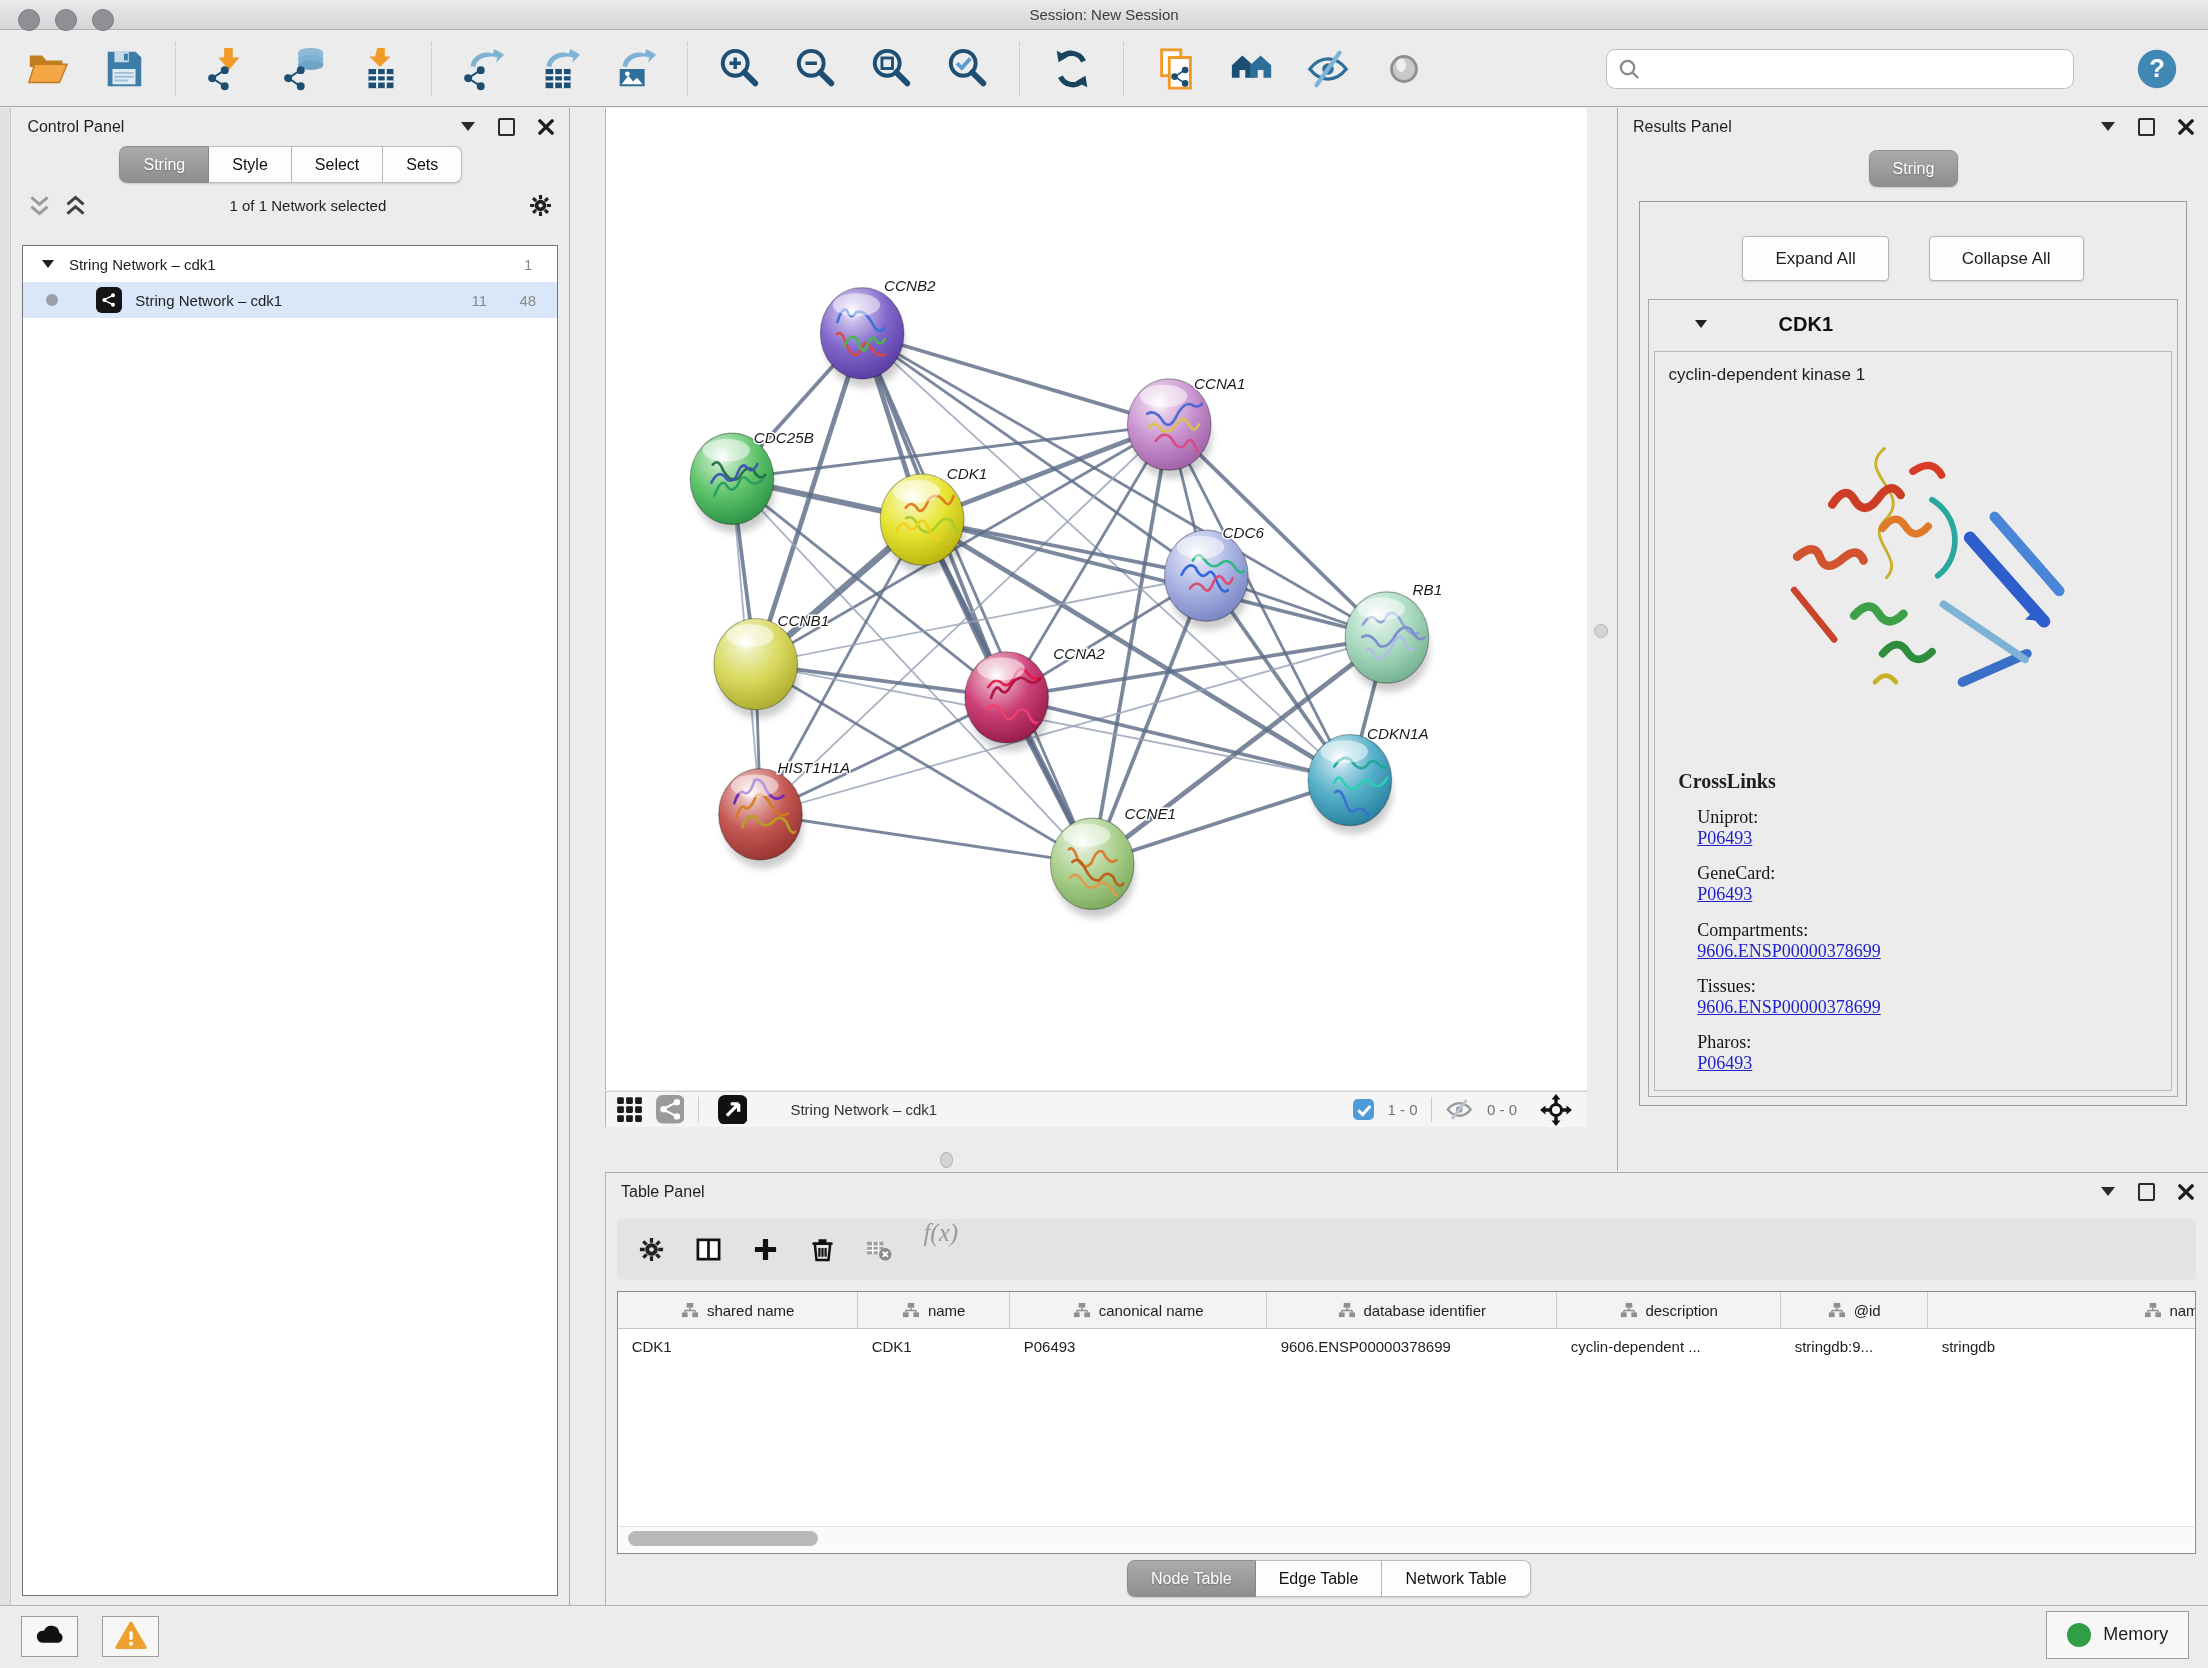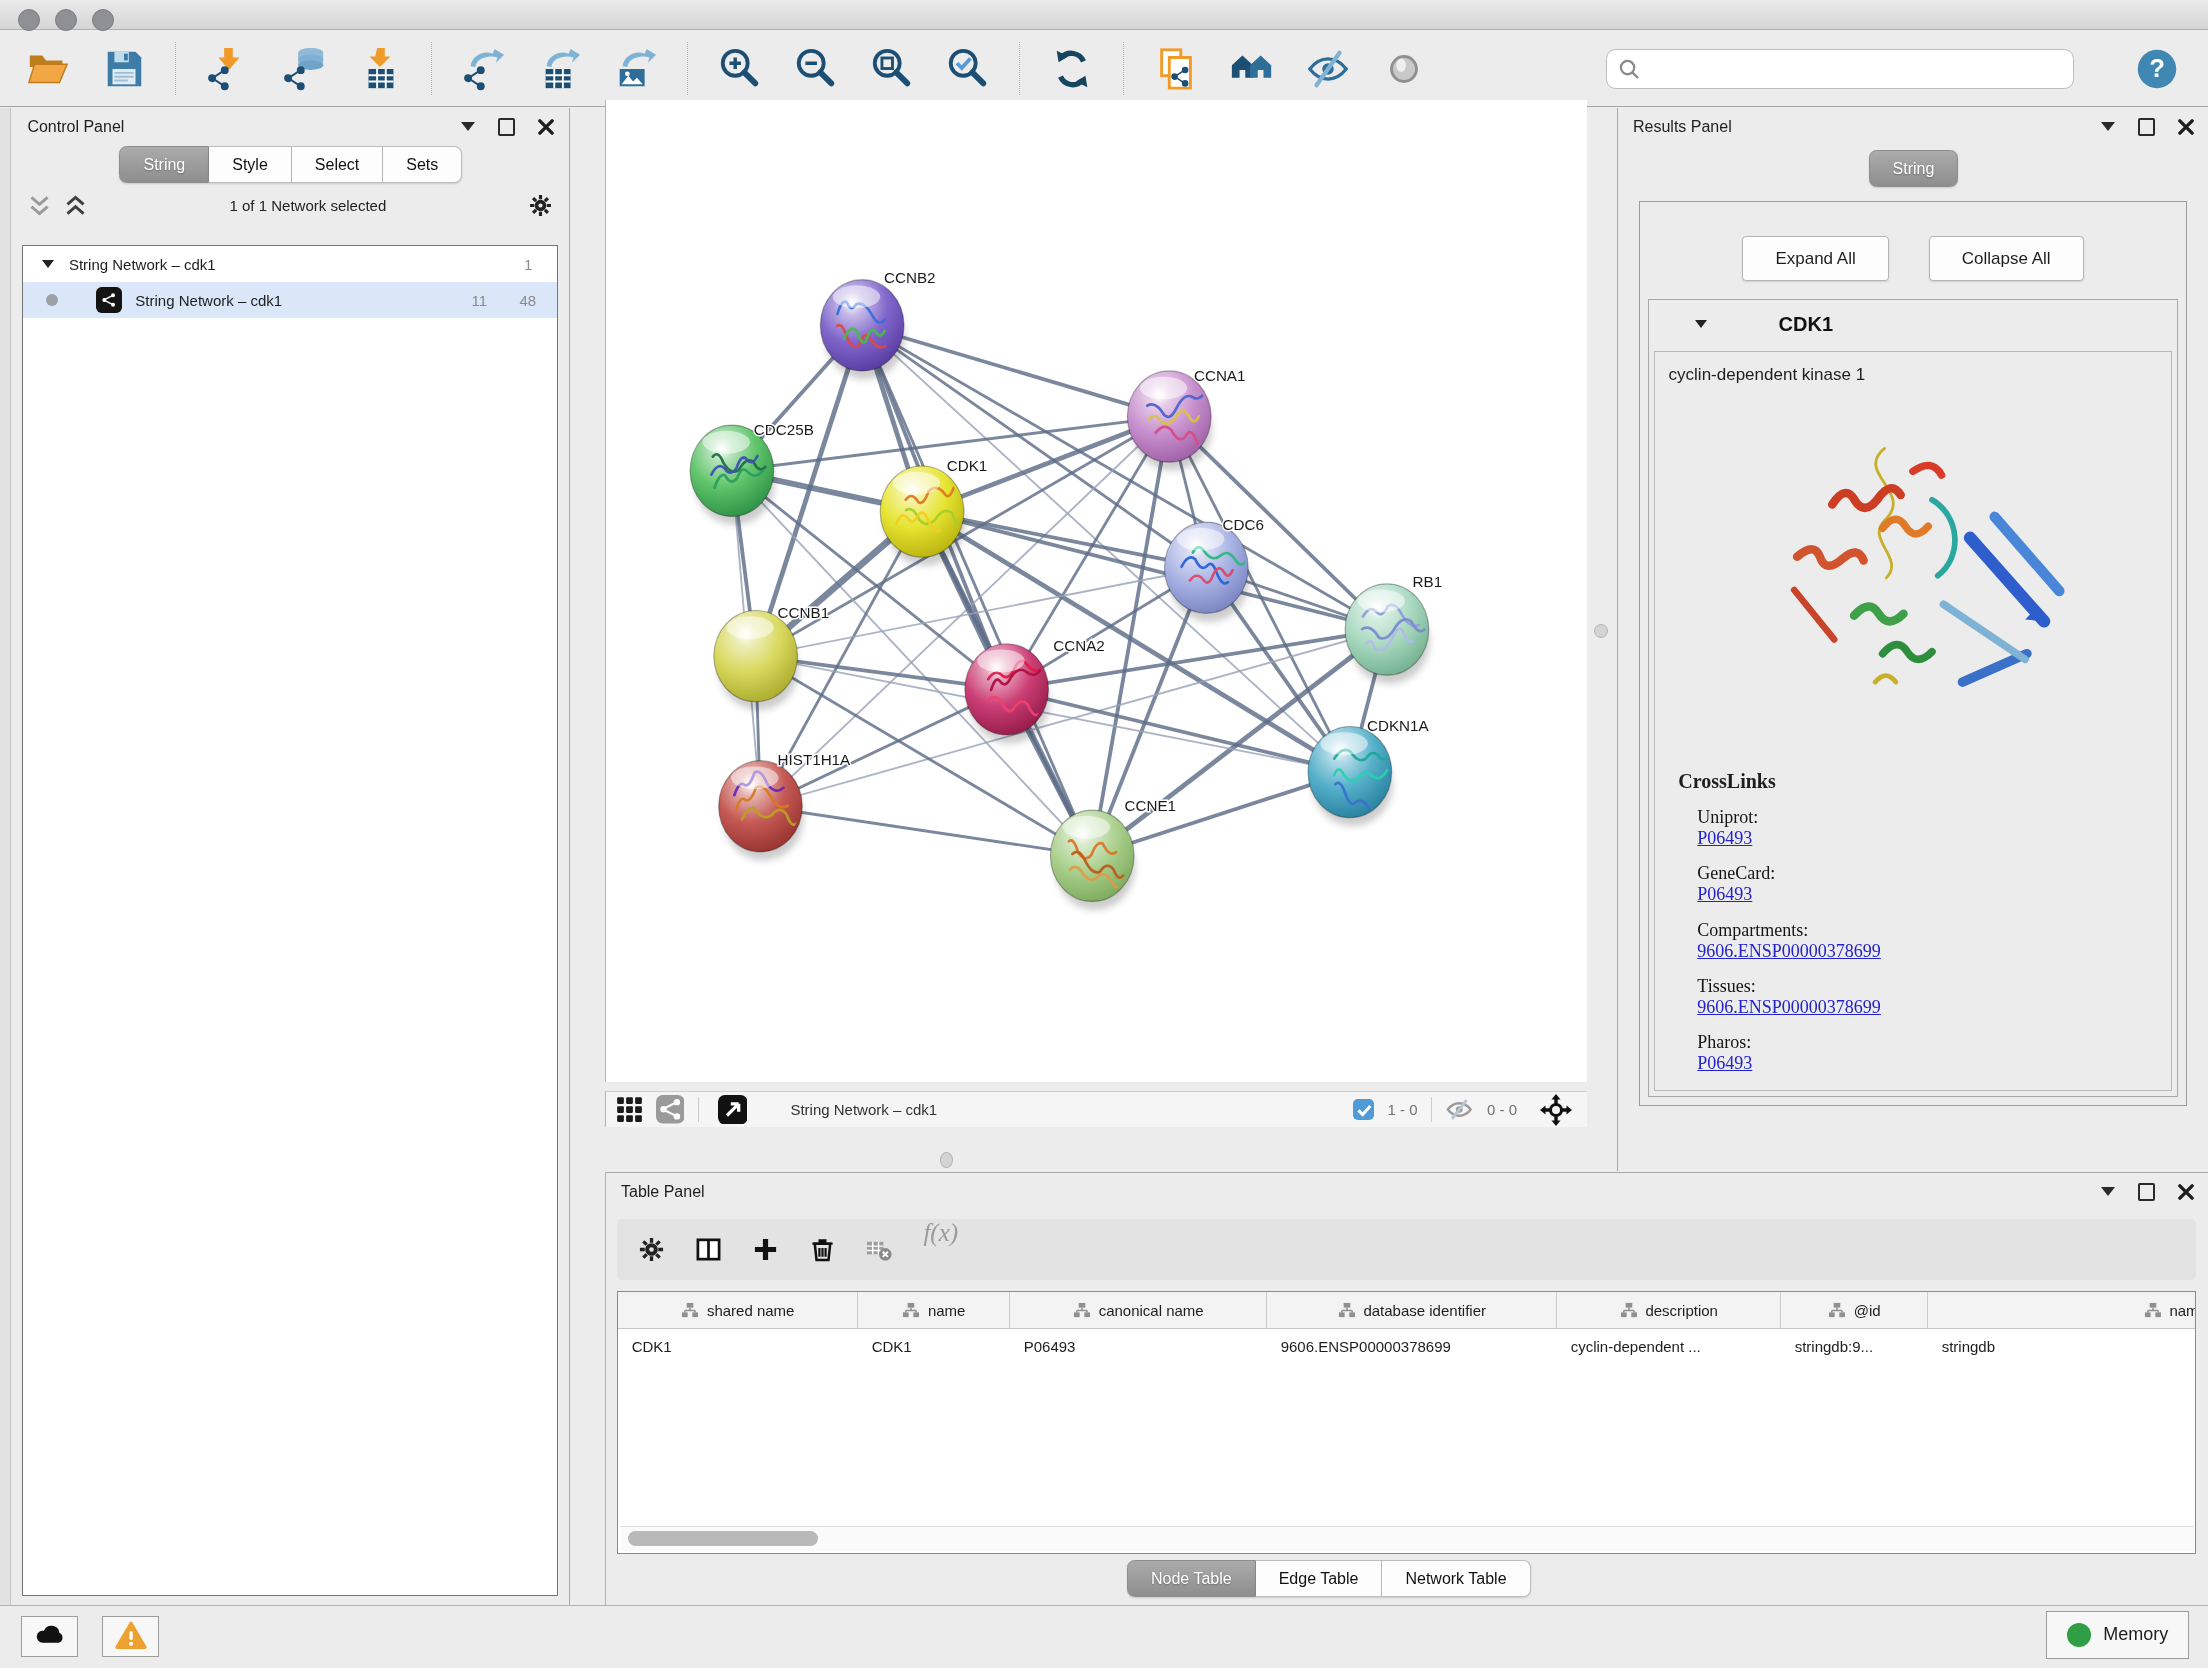--- a/index.html
+++ b/index.html
@@ -53,22 +53,22 @@
   .listbox{position:absolute;left:9.5px;right:11.4px;top:137px;bottom:9.5px;background:#fff;border:1.9px solid #757575;box-sizing:border-box;}
   .trow{display:flex;align-items:center;height:36px;font-size:15px;padding:0 11.4px;}
   .trow .cnt{color:#8a8a8a;}
   .trow.selected{background:#d9e7f8;}
   .tri-sm{width:0;height:0;border-left:6.7px solid transparent;border-right:6.7px solid transparent;border-top:8.6px solid #222;flex:0 0 auto;}
   .bullet{width:12.4px;height:12.4px;border-radius:50%;background:#9aa0a6;flex:0 0 auto;}
   .sharebadge{width:26px;height:26px;border-radius:5.7px;background:#141414;display:flex;align-items:center;justify-content:center;flex:0 0 auto;}
   .sharebadge svg{width:16px;height:16px;display:block;}
 
   
-  .canvas{position:absolute;left:605px;top:100px;width:982px;height:982px;background:#fff;
-    border-left:1px solid #b4b4b4;box-sizing:border-box;}
+  .canvas{position:absolute;left:605px;top:108px;width:982px;height:982px;background:#fff;
+    border-left:1px solid #b4b4b4;box-sizing:border-box;font-style:italic;}
   .canvas svg{display:block;}
   .netbar{position:absolute;left:605px;top:1091px;width:982px;height:36px;background:#f5f5f5;
     border-top:1px solid #cfcfcf;border-left:1px solid #b4b4b4;display:flex;align-items:center;
     padding:0 9.5px;gap:13.3px;box-sizing:border-box;font-size:15px;color:#333;}
   .nbicon{display:flex;align-items:center;justify-content:center;cursor:pointer;}
   .nbsep{height:25px;border-left:1px solid #cacaca;}
   .nbcount{color:#737373;}
   .checkbox{width:21px;height:21px;border-radius:4.8px;background:#4f9bd8;display:flex;align-items:center;justify-content:center;}
   .gutterdot{position:absolute;border-radius:50%;background:#d4d4d4;border:1px solid #b4b4b4;box-sizing:border-box;}
 
@@ -121,20 +121,21 @@
 </style>
 </head>
 <body>
 
 <div id="window">
 
   <div class="titlebar">
     <div class="traffic t1"></div>
     <div class="traffic t2"></div>
     <div class="traffic t3"></div>
+    <div class="win-title">Session: New Session</div>
   </div>
 
   <div class="toolbar" id="main-toolbar">
     <div class="tool">
         <svg viewBox="0 0 48 48">
           <path d="M5 10h13l4 5h17v7H5z" fill="#bf7e1c"></path>
           <path d="M10 19h34l-8 19H4l6-19z" fill="#f2a644" stroke="#c07c1e" stroke-width="1.5"></path>
         </svg>
       </div>
       <div class="tool">

